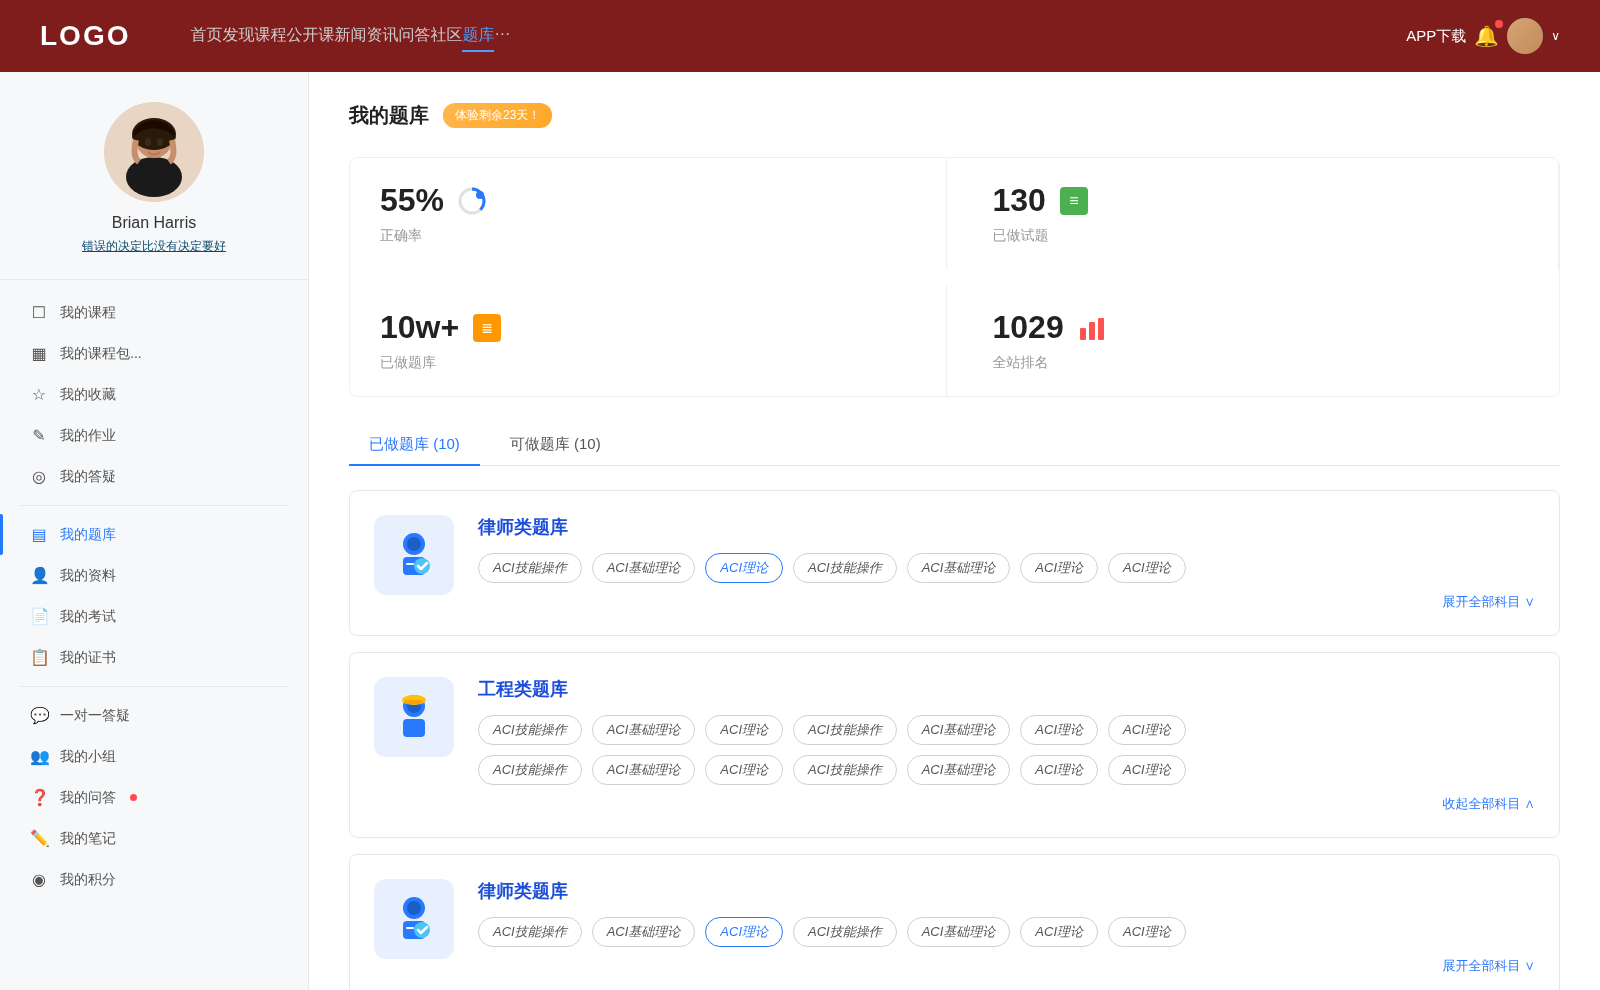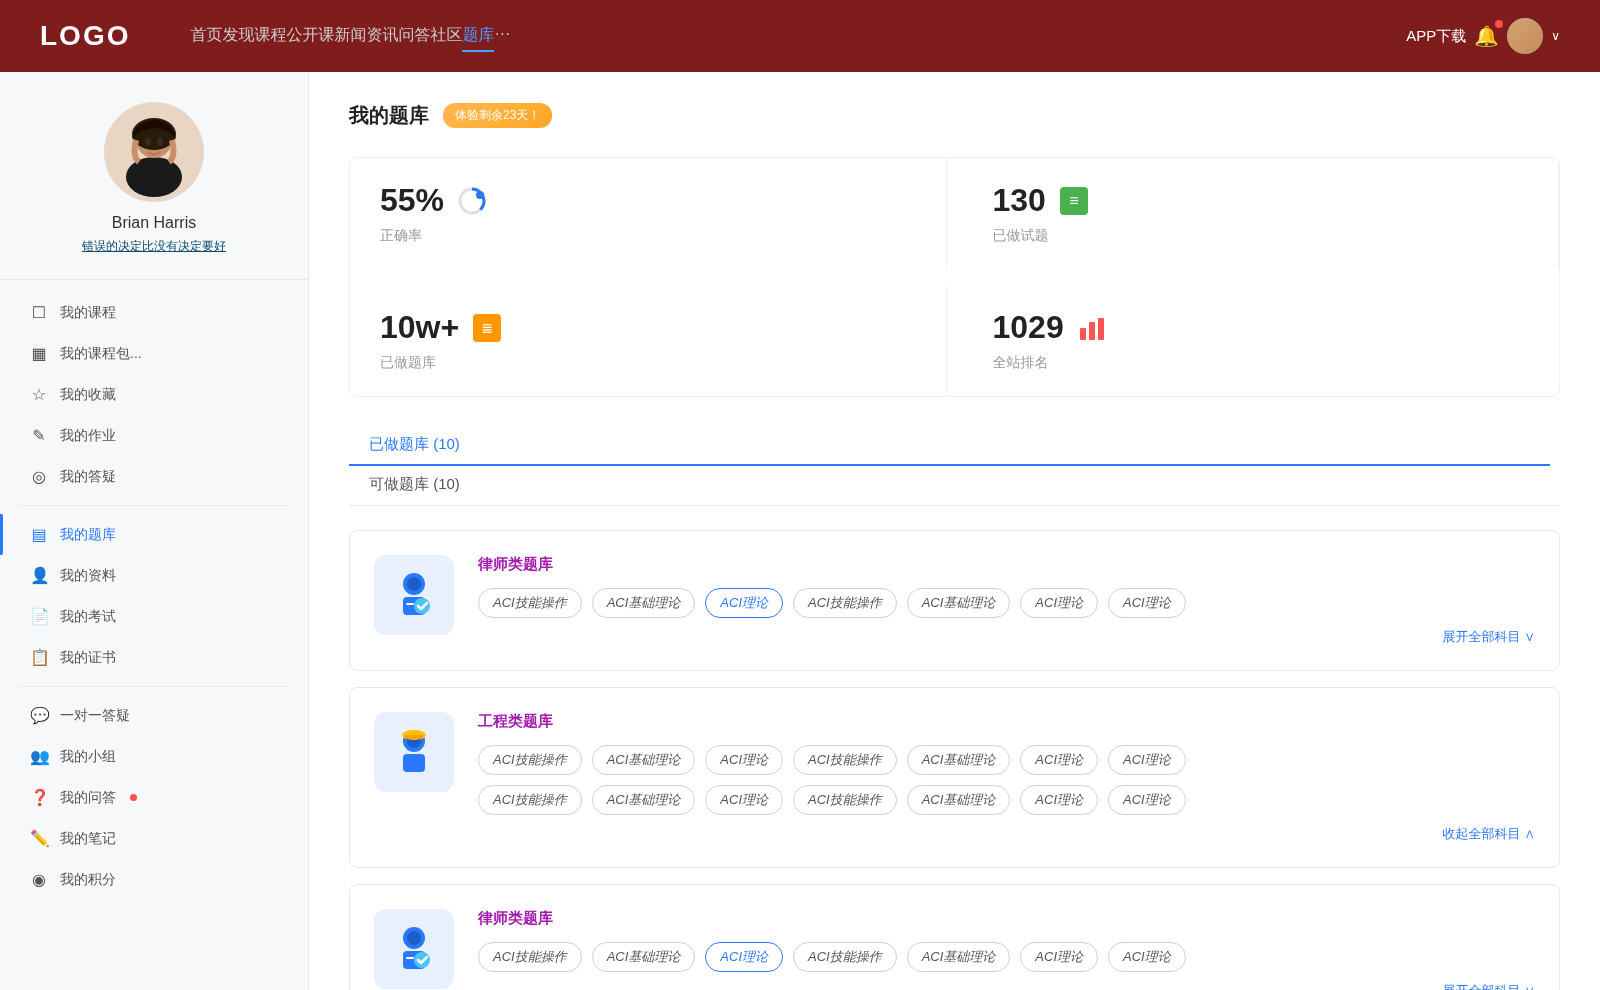--- a/index.html
+++ b/index.html
@@ -234,21 +234,20 @@
 
     
     .circle-progress svg { width: 32px; height: 32px; }
 
     
     .tabs-row {
       display: flex;
       gap: 0;
       margin-bottom: 24px;
       border-bottom: 1px solid #e8e8e8;
-      flex-direction: column;
     }
     .tab {
       padding: 10px 20px;
       font-size: 15px;
       cursor: pointer;
       color: #555;
       margin-right: 10px;
       position: relative;
       border-bottom: 2px solid transparent;
       margin-bottom: -1px;
@@ -275,23 +274,23 @@
       background: #e8f0fe;
       display: flex;
       align-items: center;
       justify-content: center;
       flex-shrink: 0;
     }
     .bank-content {
       flex: 1;
     }
     .bank-title {
-      font-size: 15px;
+      font-size: 18px;
       font-weight: 600;
-      color: #a21caf;
+      color: #1d4ed8;
       margin-bottom: 14px;
     }
     .tags-row {
       display: flex;
       flex-wrap: wrap;
       gap: 10px;
       margin-bottom: 10px;
     }
     .tag {
       padding: 5px 14px;

